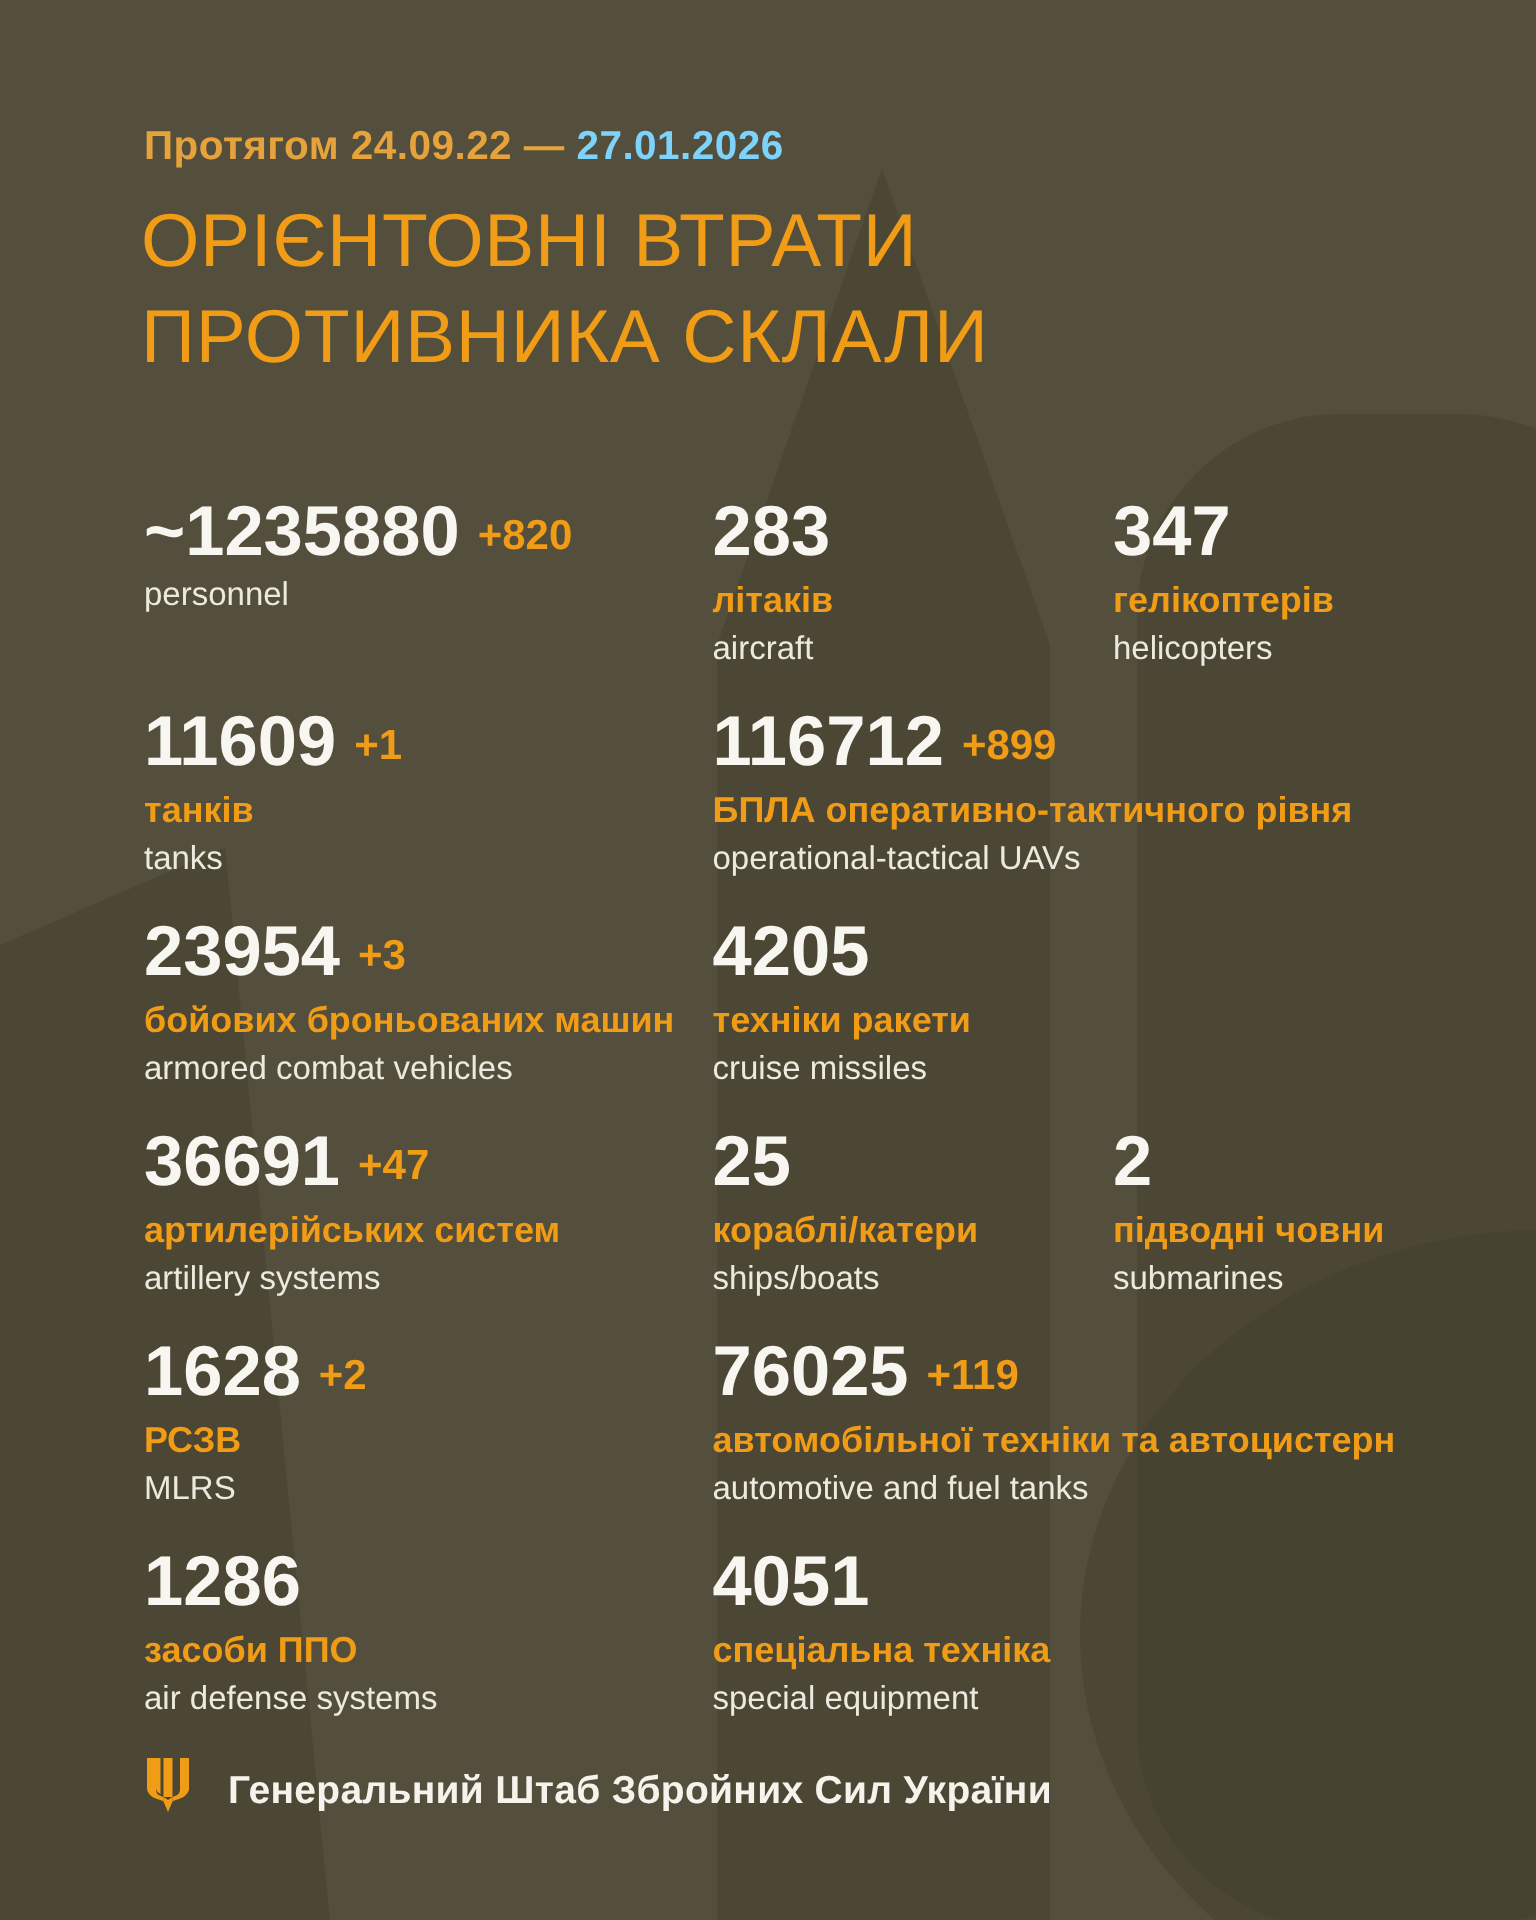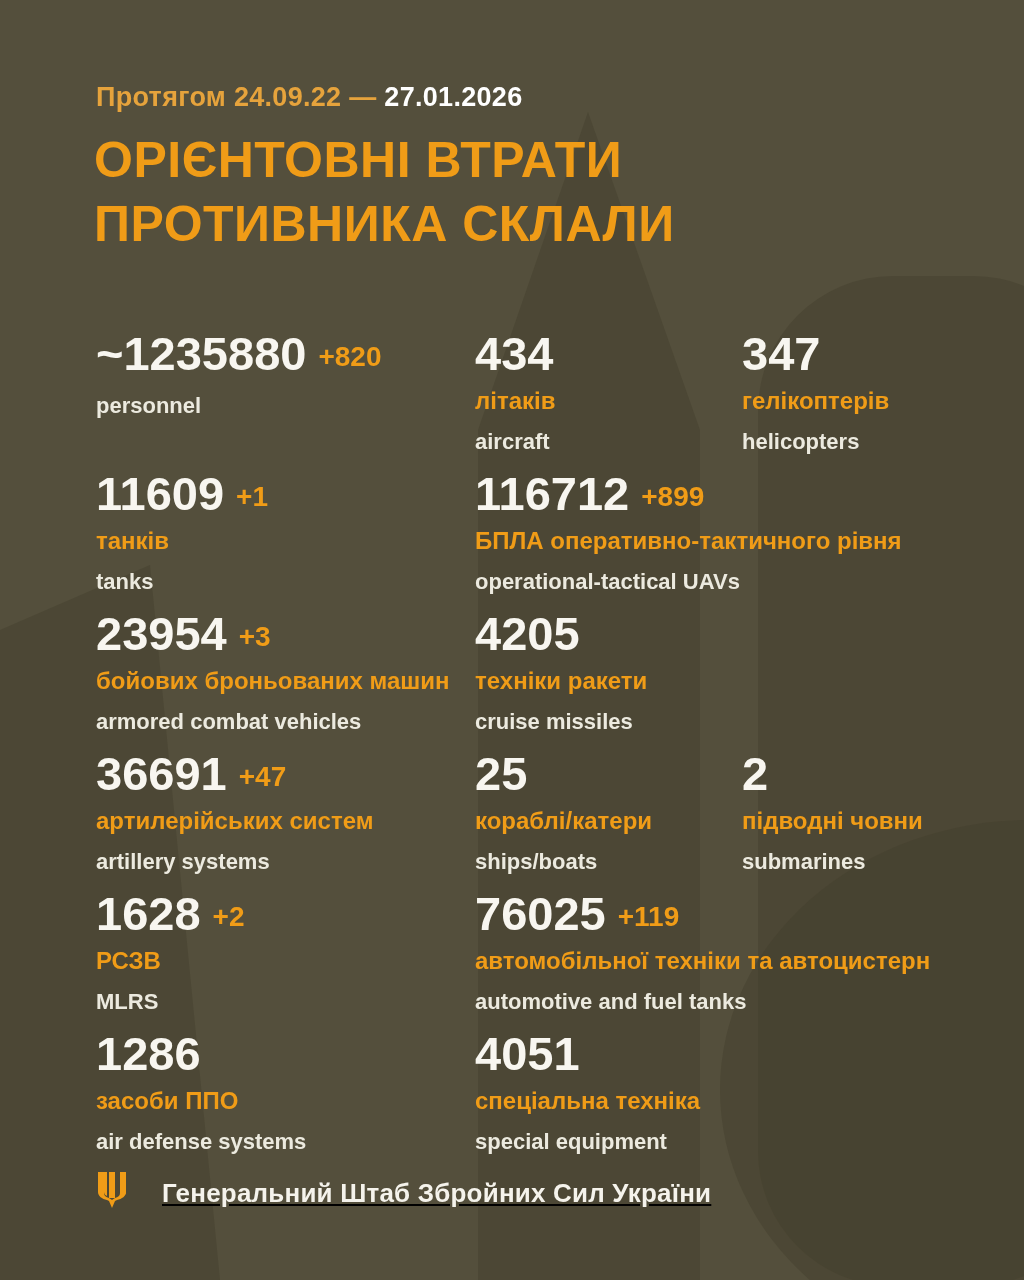--- a/index.html
+++ b/index.html
@@ -7,43 +7,43 @@
     width:1024px;height:1280px;position:relative;overflow:hidden;
     background:#544f3c;
     font-family:"Liberation Sans", sans-serif;
     -webkit-font-smoothing:antialiased;
   }
   .watermark{position:absolute;inset:0;pointer-events:none;}
   .content{position:absolute;inset:0;}
 
   .dateline{position:absolute;left:96px;top:82px;font-size:27px;font-weight:700;letter-spacing:.3px;}
   .dateline .prefix{color:#e6a33c;}
-  .dateline .date{color:#ffffff;text-align:right;}
+  .dateline .date{color:#7dd3fc;text-align:right;}
 
   .title{position:absolute;left:94px;top:128px;color:#f09c17;
-         font-size:50px;font-weight:700;line-height:1.28;letter-spacing:.5px;}
+         font-size:50px;font-weight:400;line-height:1.28;letter-spacing:.5px;}
 
   .stat{position:absolute;width:370px;}
   .c1{left:96px;}
   .c2{left:475px;}
   .c3{left:742px;}
   .r1{top:328px;}
   .r2{top:468px;}
   .r3{top:608px;}
   .r4{top:748px;}
   .r5{top:888px;}
   .r6{top:1028px;}
   .stat .num{color:#f8f6f0;font-size:47px;font-weight:700;line-height:1.1;white-space:nowrap;}
   .stat .delta{color:#f09c17;font-size:28px;font-weight:700;margin-left:12px;position:relative;top:-4px;}
   .stat .delta:empty{display:none;}
   .stat .uk{color:#f09c17;font-size:24px;font-weight:700;line-height:1.25;margin-top:6px;white-space:nowrap;}
-  .stat .en{color:#eceadf;font-size:22px;font-weight:700;line-height:1.3;margin-top:12px;white-space:nowrap;}
+  .stat .en{color:#eceadf;font-size:22px;font-weight:400;line-height:1.3;margin-top:2px;white-space:nowrap;}
   .c2 .uk,.c2 .en{white-space:normal;width:470px;}
 
-  .footer{position:absolute;left:96px;top:1172px;display:flex;align-items:center;gap:34px;text-decoration:underline;}
+  .footer{position:absolute;left:96px;top:1172px;display:flex;align-items:center;gap:24px;}
   .footer .label{color:#f5f3ec;font-size:26px;font-weight:700;letter-spacing:.2px;}
 </style>
 </head>
 <body>
 
 <svg class="watermark" viewBox="0 0 1024 1280" xmlns="http://www.w3.org/2000/svg">
   <g fill="#433e2c" fill-opacity="0.45">
     <polygon points="0,630 150,565 220,1280 0,1280"></polygon>
     <polygon points="478,1280 478,430 588,112 700,430 700,1280"></polygon>
     <rect x="758" y="276" width="350" height="1010" rx="135"></rect>
@@ -61,21 +61,21 @@
   <div class="title">
     <div>ОРІЄНТОВНІ ВТРАТИ</div>
     <div>ПРОТИВНИКА СКЛАЛИ</div>
   </div>
 
   <div class="stat c1 r1">
     <div class="num"><span>~1235880</span><span class="delta">+820</span></div>
     <div class="en">personnel</div>
   </div>
   <div class="stat c2 r1">
-    <div class="num"><span>434</span></div>
+    <div class="num"><span>283</span></div>
     <div class="uk">літаків</div>
     <div class="en">aircraft</div>
   </div>
   <div class="stat c3 r1">
     <div class="num"><span>347</span></div>
     <div class="uk">гелікоптерів</div>
     <div class="en">helicopters</div>
   </div>
 
   <div class="stat c1 r2">

